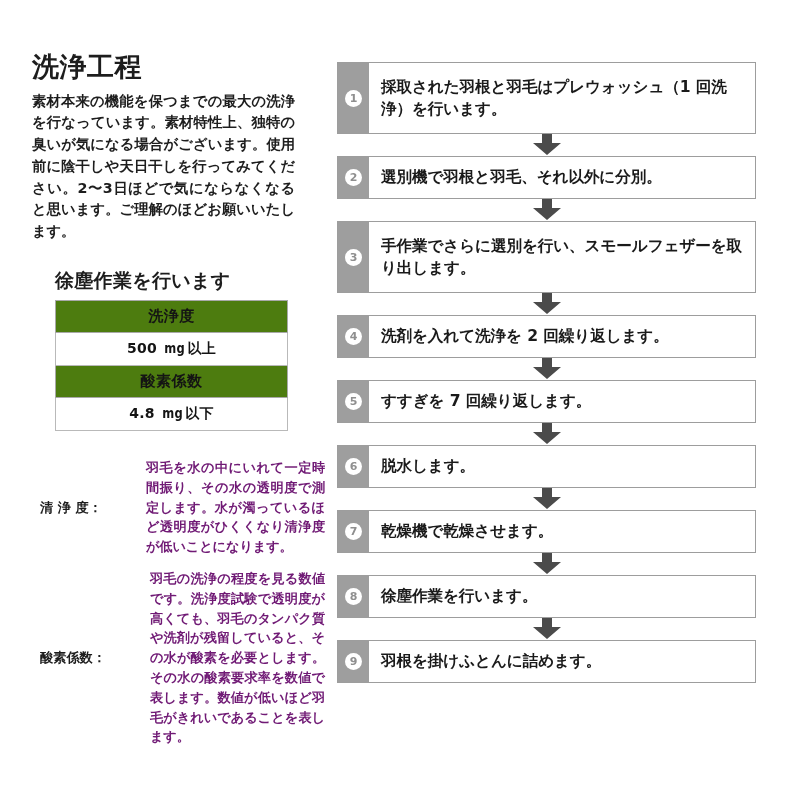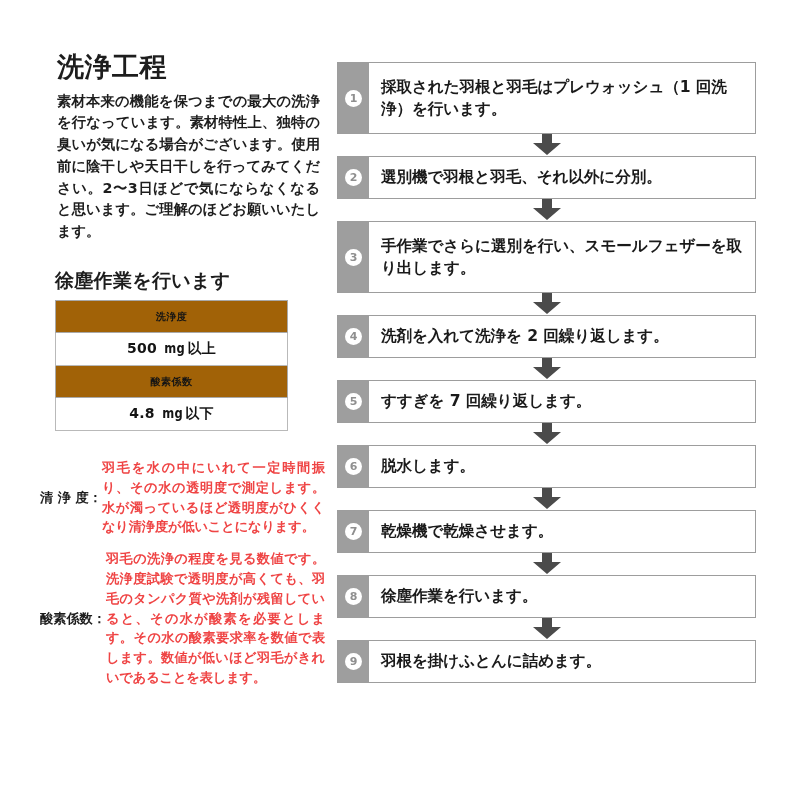--- a/index.html
+++ b/index.html
@@ -16,21 +16,21 @@
   }
   #page {
     position: relative;
     width: 800px;
     height: 800px;
   }
 
   
   .left-col {
     position: absolute;
-    left: 57px;
+    left: 32px;
     top: 52px;
     width: 268px;
   }
   .section-title {
     font-size: 27px;
     font-weight: 700;
     letter-spacing: 0.5px;
     line-height: 1.1;
     margin: 0 0 9px 0;
     color: #1d1d1d;
@@ -60,23 +60,23 @@
     margin: 0 0 6px 7px;
     color: #1d1d1d;
   }
   .spec-table {
     width: 233px;
     margin-left: 7px;
     border-collapse: collapse;
     table-layout: fixed;
   }
   .spec-table tr.head-row td {
-    background: #a16207;
+    background: #4d7c0f;
     color: #141414;
-    font-size: 10px;
+    font-size: 15px;
     font-weight: 700;
     text-align: center;
     height: 29px;
     border: 1px solid #a9a9a9;
     letter-spacing: 0.5px;
   }
   .spec-table tr.val-row td {
     background: #ffffff;
     color: #141414;
     font-size: 14px;
@@ -111,22 +111,23 @@
     line-height: 1.5;
     white-space: nowrap;
     color: #1d1d1d;
   }
   .note-text {
     flex: 1 1 auto;
     font-size: 13.2px;
     font-weight: 700;
     line-height: 1.5;
     letter-spacing: -0.1px;
-    color: #ef4444;
+    color: #701a75;
     text-align: justify;
+    margin-left: 44px;
   }
 
   
   .flow {
     position: absolute;
     left: 337px;
     top: 62px;
     width: 419px;
   }
   .step {

